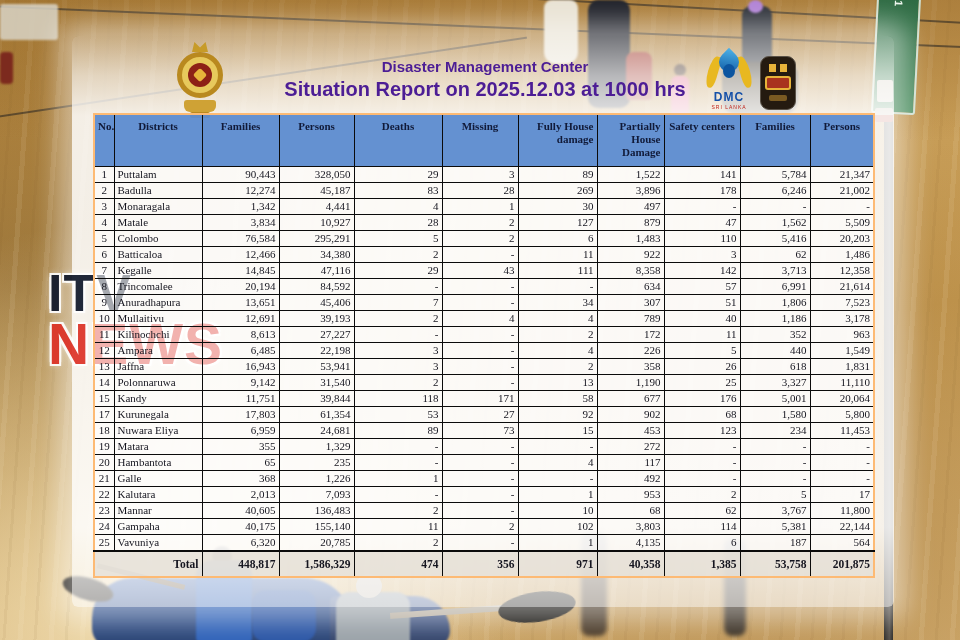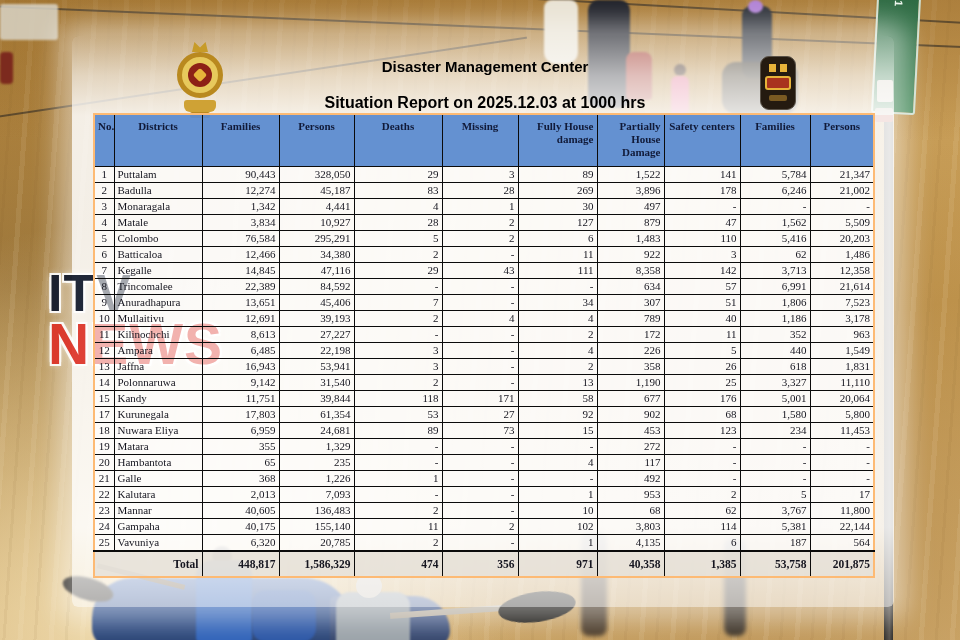--- a/index.html
+++ b/index.html
@@ -70,23 +70,23 @@
   .watermark{position:absolute;left:48px;top:270px;z-index:3;font-family:"Liberation Sans",sans-serif;
     font-weight:900;line-height:.92;opacity:.92;}
   .wm1{font-size:52px;color:#0f172a;letter-spacing:1px;
     text-shadow:-2px -2px 0 #fff,2px -2px 0 #fff,-2px 2px 0 #fff,2px 2px 0 #fff,0 0 7px #fff;}
   .wm2{font-size:57px;color:#dd3126;letter-spacing:1px;
     text-shadow:-2px -2px 0 #fff,2px -2px 0 #fff,-2px 2px 0 #fff,2px 2px 0 #fff,0 0 7px #fff;}
 
   
   .hdr{position:absolute;inset:0;z-index:4;}
   .title-block{position:absolute;left:250px;top:58px;width:470px;text-align:center;
-    font-family:"Liberation Sans",sans-serif;font-weight:bold;color:#000000;}
+    font-family:"Liberation Sans",sans-serif;font-weight:bold;color:#4c1d95;}
   .title-l1{font-size:15px;}
-  .title-l2{font-size:16px;margin-top:19px;}
+  .title-l2{font-size:20px;margin-top:3px;}
 
   .emblem{position:absolute;left:172px;top:42px;width:56px;height:84px;}
   .em-crown{position:absolute;left:20px;top:0;width:16px;height:10px;background:#c79b28;
     clip-path:polygon(0 100%,15% 0,50% 55%,85% 0,100% 100%);}
   .em-ring{position:absolute;left:5px;top:10px;width:46px;height:46px;border-radius:50%;
     background:#e7c95c;border:5px solid #b9891f;box-sizing:border-box;}
   .em-core{position:absolute;left:16px;top:21px;width:24px;height:24px;border-radius:50%;background:#8d2016;}
   .em-lion{position:absolute;left:23px;top:28px;width:10px;height:10px;background:#e7b33a;border-radius:2px;transform:rotate(45deg);}
   .em-base{position:absolute;left:12px;top:58px;width:32px;height:12px;background:#cfa235;border-radius:3px 3px 6px 6px;}
   .em-foot{position:absolute;left:18px;top:70px;width:20px;height:6px;background:#b9891f;border-radius:2px;}
@@ -184,20 +184,28 @@
     <div class="em-lion"></div>
     <div class="em-base"></div>
     <div class="em-foot"></div>
   </div>
 
   <div class="title-block">
     <div class="title-l1">Disaster Management Center</div>
     <div class="title-l2">Situation Report on 2025.12.03 at 1000 hrs</div>
   </div>
 
+  <div class="dmc-logo">
+    <div class="dmc-handL"></div>
+    <div class="dmc-handR"></div>
+    <div class="dmc-drop"></div>
+    <div class="dmc-drop2"></div>
+    <div class="dmc-label">DMC</div>
+    <div class="dmc-sub">SRI LANKA</div>
+  </div>
 
   <div class="army-badge">
     <div class="ab-dots"></div>
     <div class="ab-band"></div>
     <div class="ab-bot"></div>
   </div>
 </div>
 
 <table class="report">
   <colgroup>
@@ -319,21 +327,21 @@
         <td class="c-num">43</td>
         <td class="c-num">111</td>
         <td class="c-num">8,358</td>
         <td class="c-num">142</td>
         <td class="c-num">3,713</td>
         <td class="c-num">12,358</td>
       </tr>
       <tr>
         <td class="c-no">8</td>
         <td class="c-district">Trincomalee</td>
-        <td class="c-num">22,389</td>
+        <td class="c-num">20,194</td>
         <td class="c-num">84,592</td>
         <td class="c-num">-</td>
         <td class="c-num">-</td>
         <td class="c-num">-</td>
         <td class="c-num">634</td>
         <td class="c-num">57</td>
         <td class="c-num">6,991</td>
         <td class="c-num">21,614</td>
       </tr>
       <tr>

